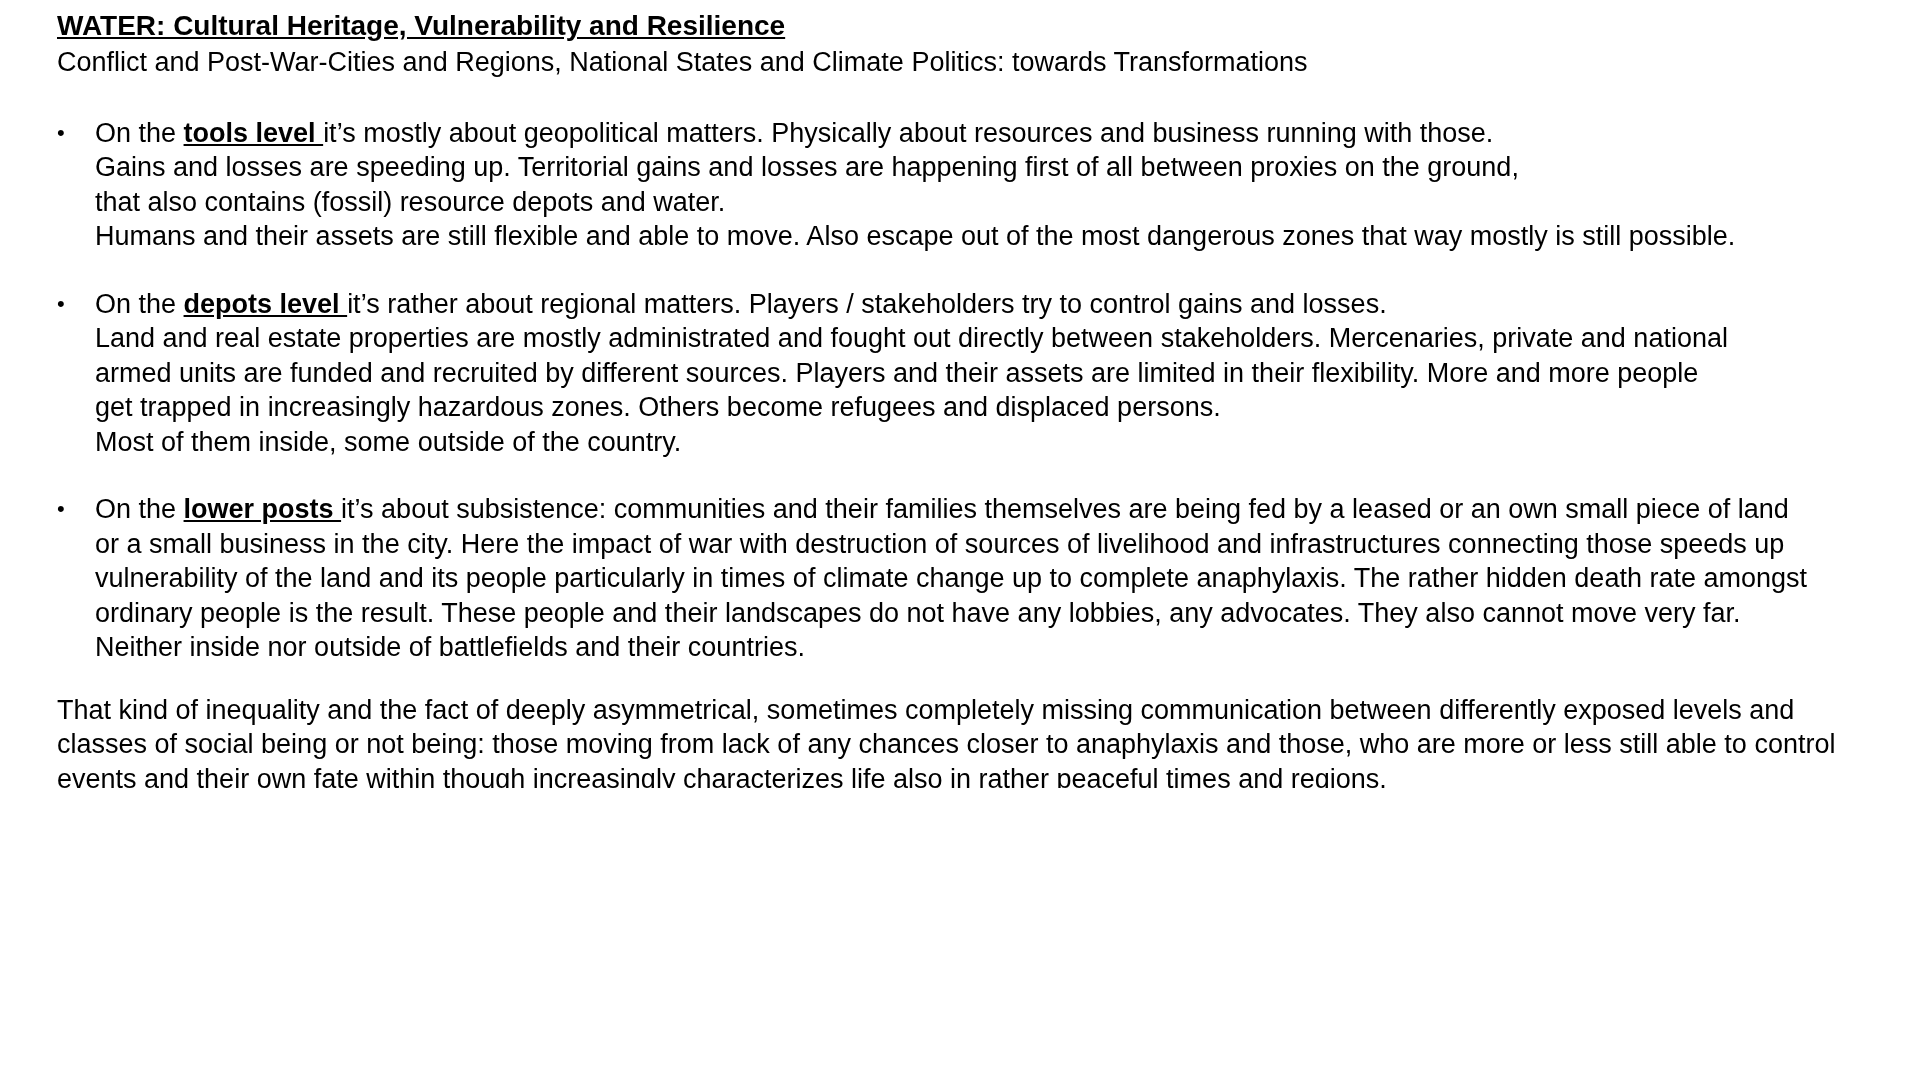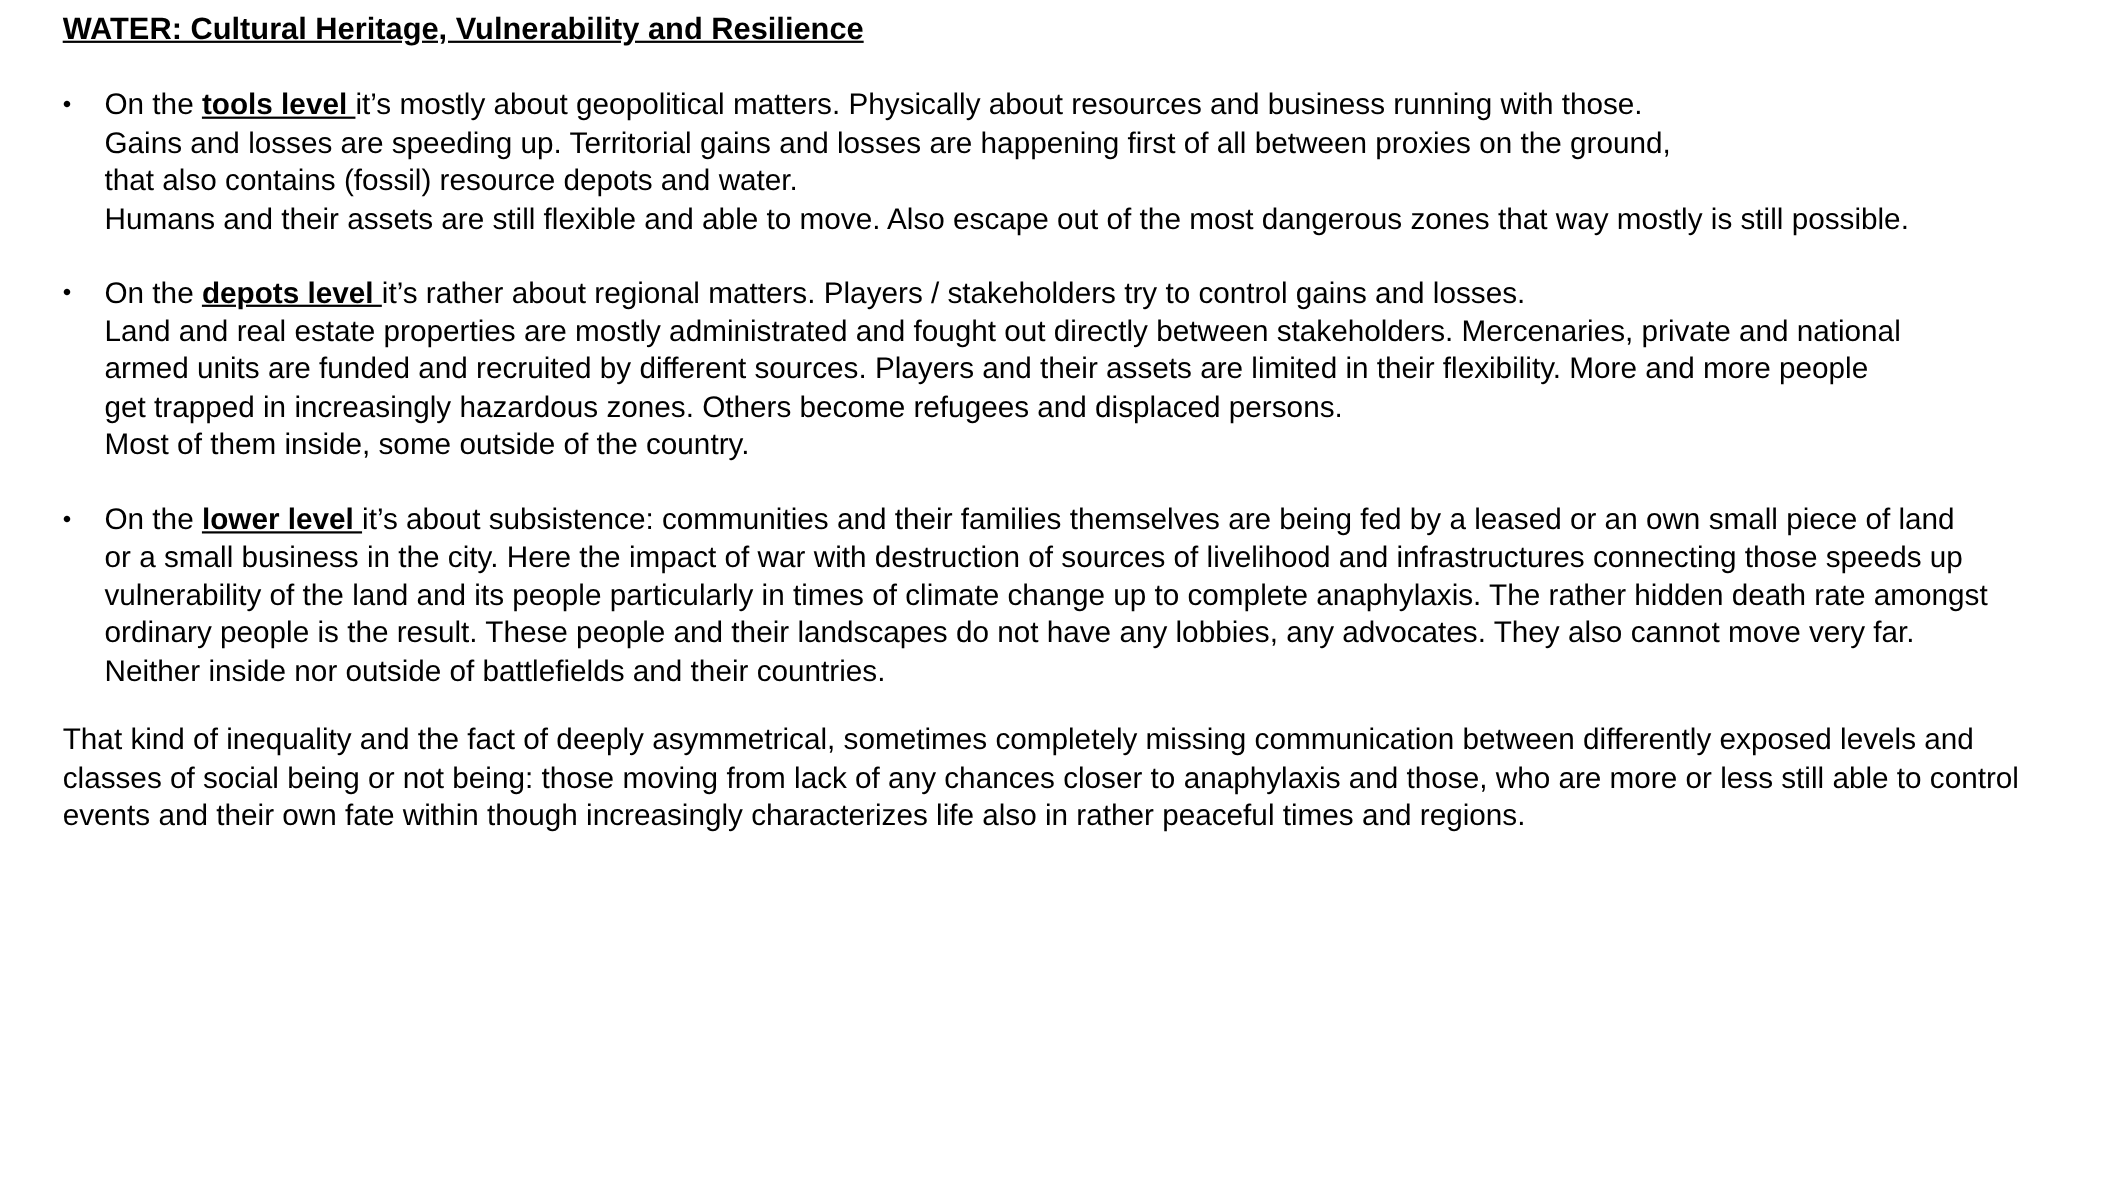--- a/index.html
+++ b/index.html
@@ -72,20 +72,21 @@
     white-space: pre;
   }
 </style>
 </head>
 <body>
 
 <div class="page">
 
   <h1 class="doc-title">WATER: Cultural Heritage, Vulnerability and Resilience</h1>
 
+  <p class="doc-subtitle">Conflict and Post-War-Cities and Regions, National States and Climate Politics: towards Transformations</p>
 
 
   <div class="bullet-list">
 
     <div class="bullet">
       <div class="bullet-marker">•</div>
       <div class="bullet-body"><span>On the </span><span class="term">tools level </span><span>it’s mostly about geopolitical matters. Physically about resources and business running with those.
 Gains and losses are speeding up. Territorial gains and losses are happening first of all between proxies on the ground,
 that also contains (fossil) resource depots and water.
 Humans and their assets are still flexible and able to move. Also escape out of the most dangerous zones that way mostly is still possible.</span></div>
@@ -95,21 +96,21 @@
       <div class="bullet-marker">•</div>
       <div class="bullet-body"><span>On the </span><span class="term">depots level </span><span>it’s rather about regional matters. Players / stakeholders try to control gains and losses.
 Land and real estate properties are mostly administrated and fought out directly between stakeholders. Mercenaries, private and national
 armed units are funded and recruited by different sources. Players and their assets are limited in their flexibility. More and more people
 get trapped in increasingly hazardous zones. Others become refugees and displaced persons.
 Most of them inside, some outside of the country.</span></div>
     </div>
 
     <div class="bullet">
       <div class="bullet-marker">•</div>
-      <div class="bullet-body"><span>On the </span><span class="term">lower level </span><span>it’s about subsistence: communities and their families themselves are being fed by a leased or an own small piece of land
+      <div class="bullet-body"><span>On the </span><span class="term">lower posts </span><span>it’s about subsistence: communities and their families themselves are being fed by a leased or an own small piece of land
 or a small business in the city. Here the impact of war with destruction of sources of livelihood and infrastructures connecting those speeds up
 vulnerability of the land and its people particularly in times of climate change up to complete anaphylaxis. The rather hidden death rate amongst
 ordinary people is the result. These people and their landscapes do not have any lobbies, any advocates. They also cannot move very far.
 Neither inside nor outside of battlefields and their countries.</span></div>
     </div>
 
   </div>
 
   <div class="closing">
     <p class="para">That kind of inequality and the fact of deeply asymmetrical, sometimes completely missing communication between differently exposed levels and

